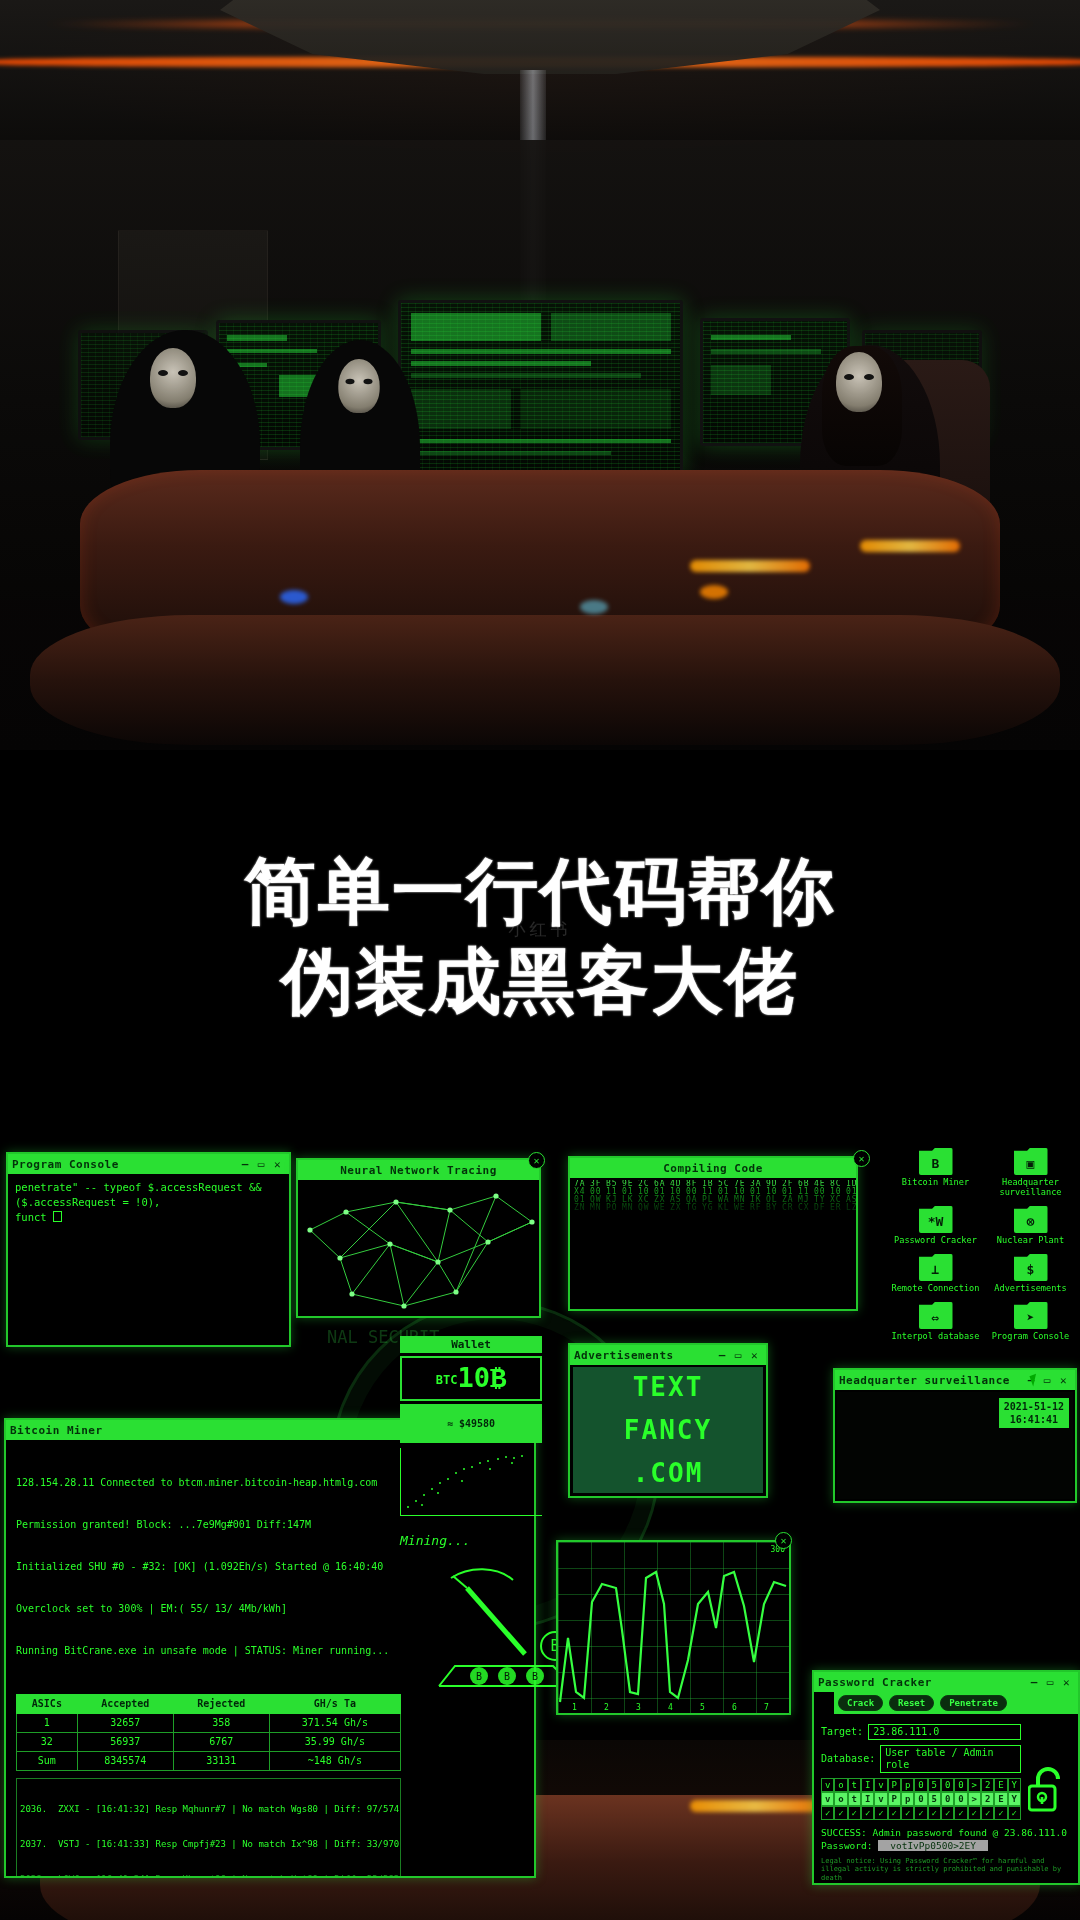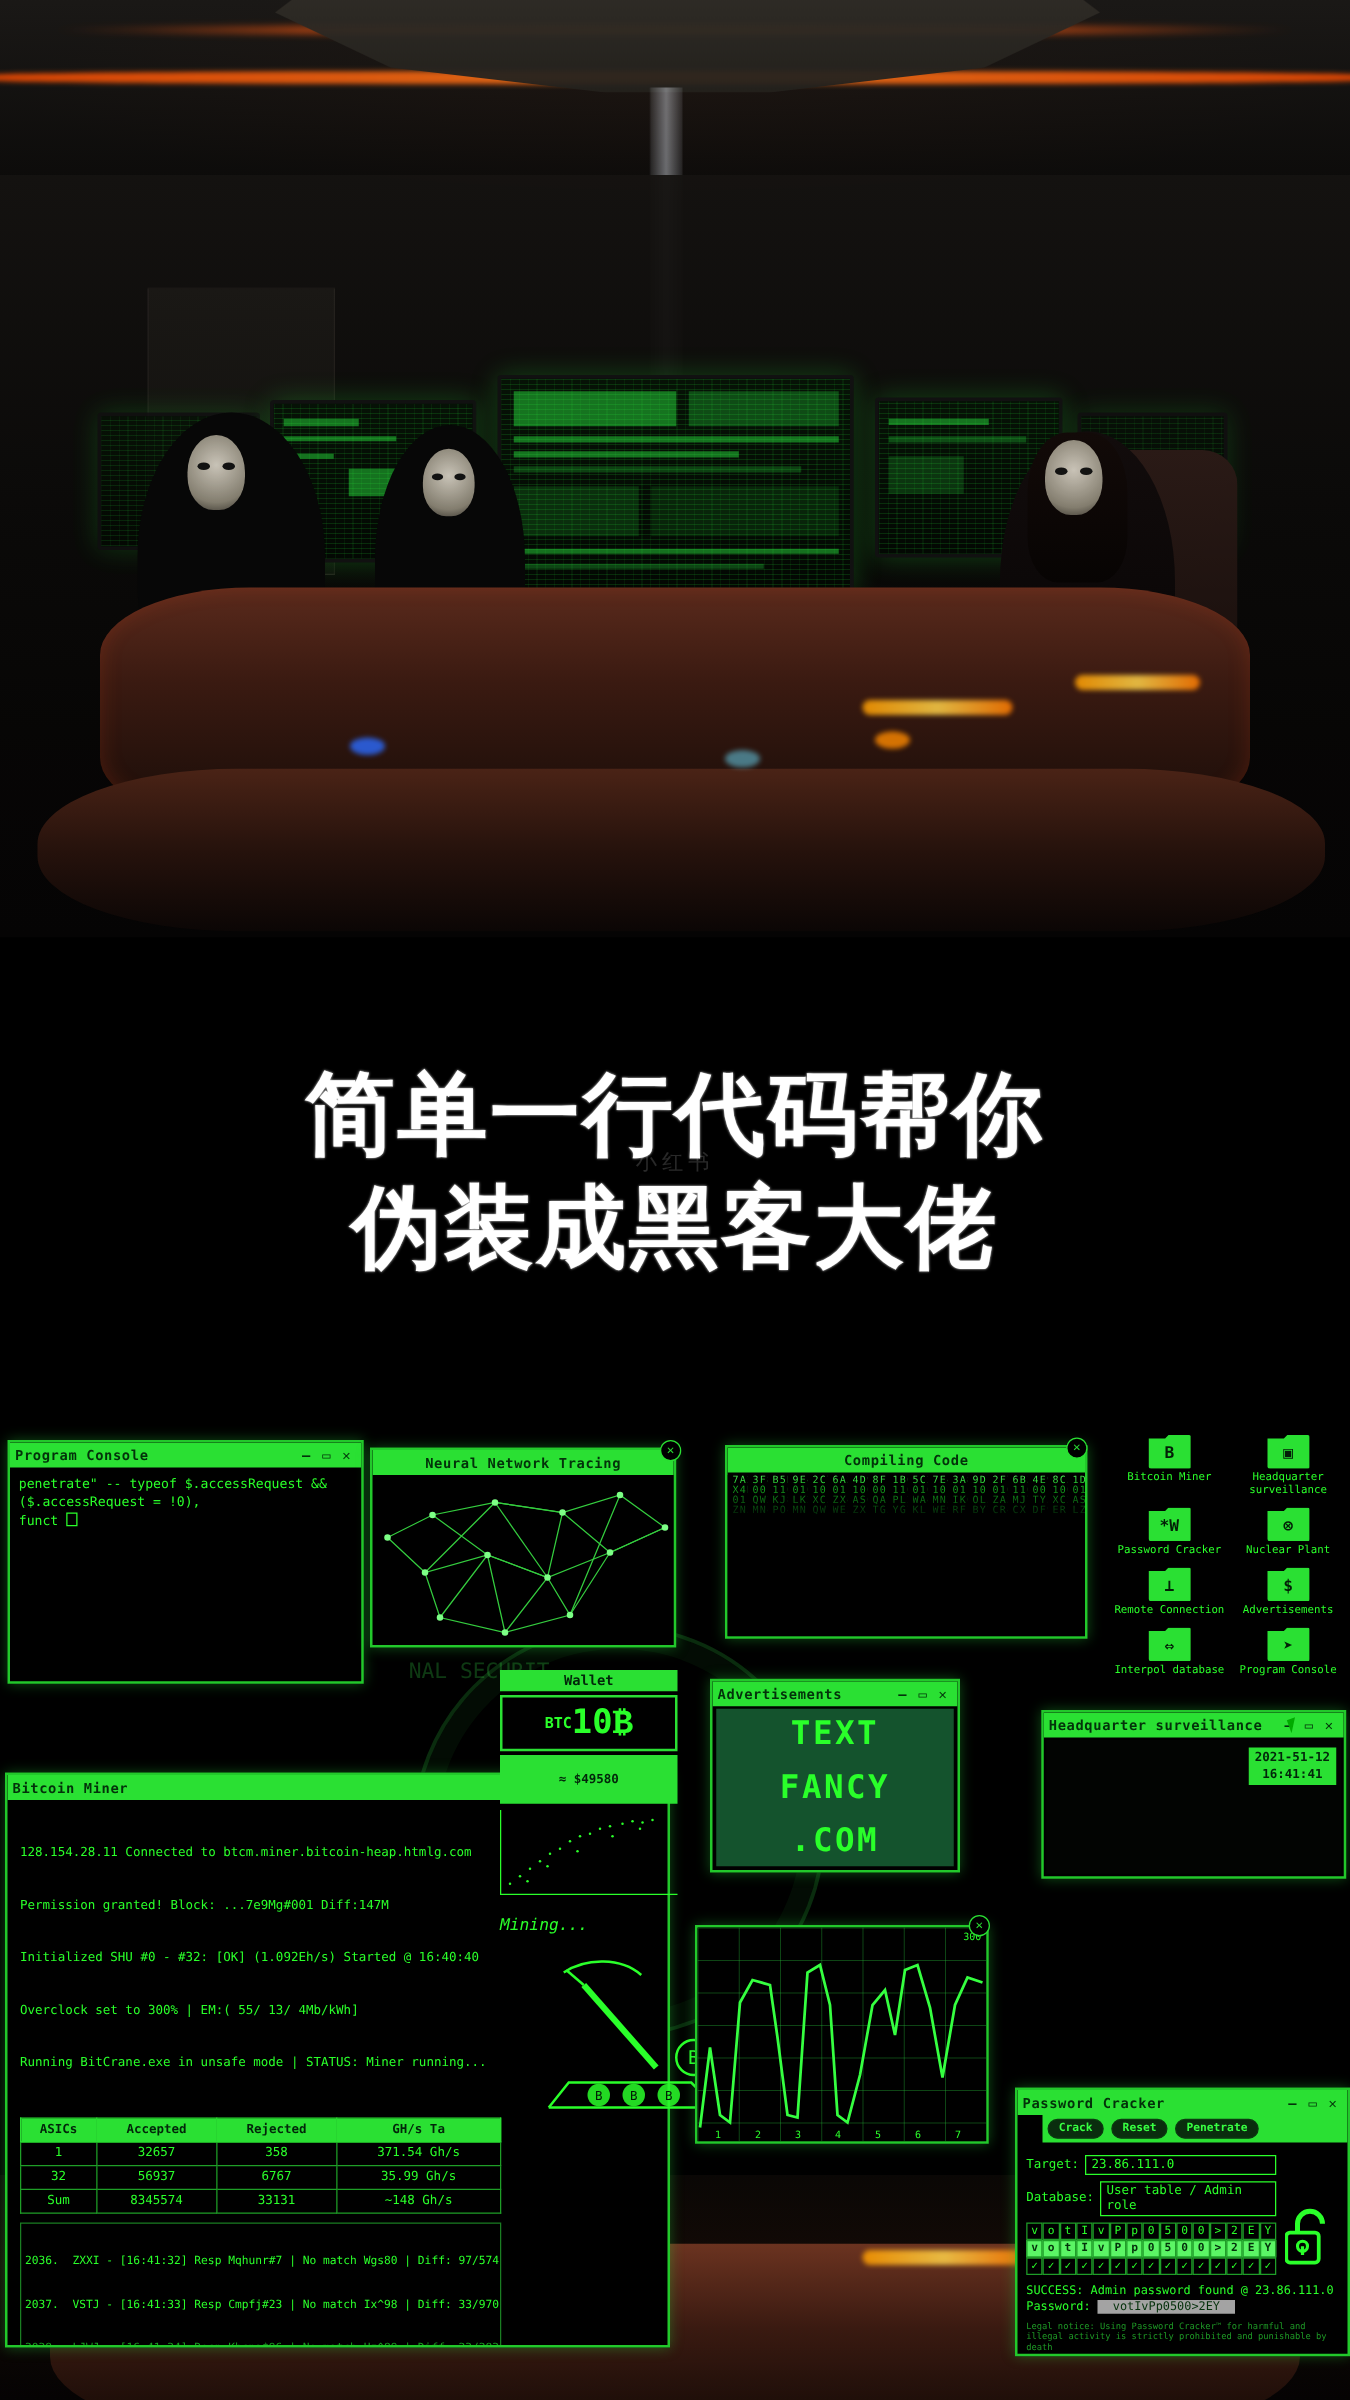--- a/index.html
+++ b/index.html
@@ -201,21 +201,21 @@
   
   #w-console{ left:6px; top:12px; width:285px; height:195px; }
   #w-console .body{ font-size:10.5px; line-height:15px; }
   .caret{ display:inline-block; width:9px; height:11px; border:1px solid #2aff2a; vertical-align:-1px;}
 
   
   #w-neural{ left:296px; top:18px; width:245px; height:160px; }
   #w-neural .netarea{ position:absolute; inset:22px 2px 2px 2px; }
 
   
-  #w-code{ left:580px; top:16px; width:290px; height:155px; }
+  #w-code{ left:568px; top:16px; width:290px; height:155px; }
   .matrix{
     position:absolute; inset:22px 0 0 0; overflow:hidden;
     background:#000; font-size:8px; line-height:8px; color:#1fbe2a;
     font-family:"DejaVu Sans Mono",monospace; white-space:pre;
     letter-spacing:1px;
   }
   .mcol{ position:absolute; top:0; width:12px; text-align:center;
     background:linear-gradient(#4dff57,#16a81f 30%,#0a5c10 70%,#04260a); 
     -webkit-background-clip:text; background-clip:text; color:transparent; }
 

